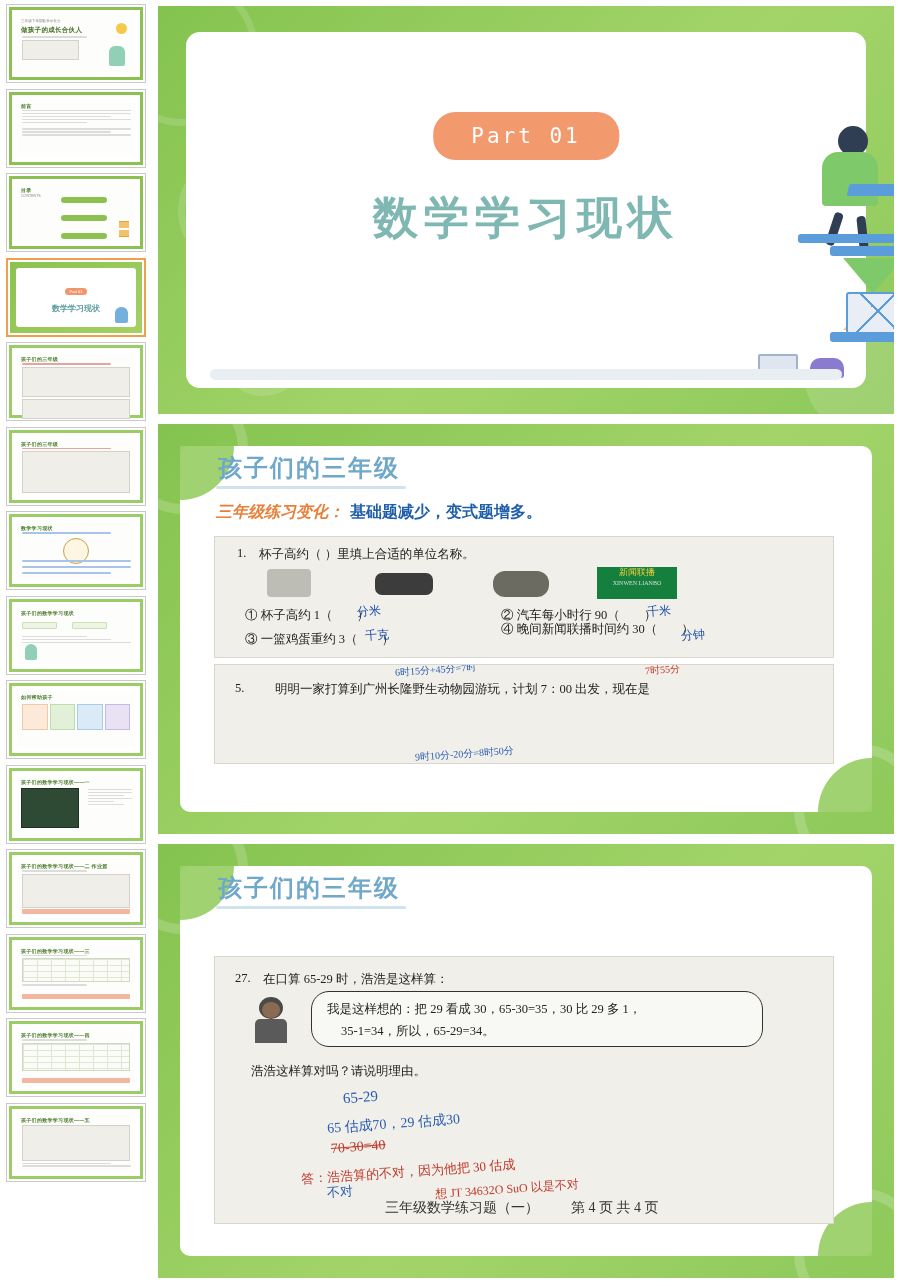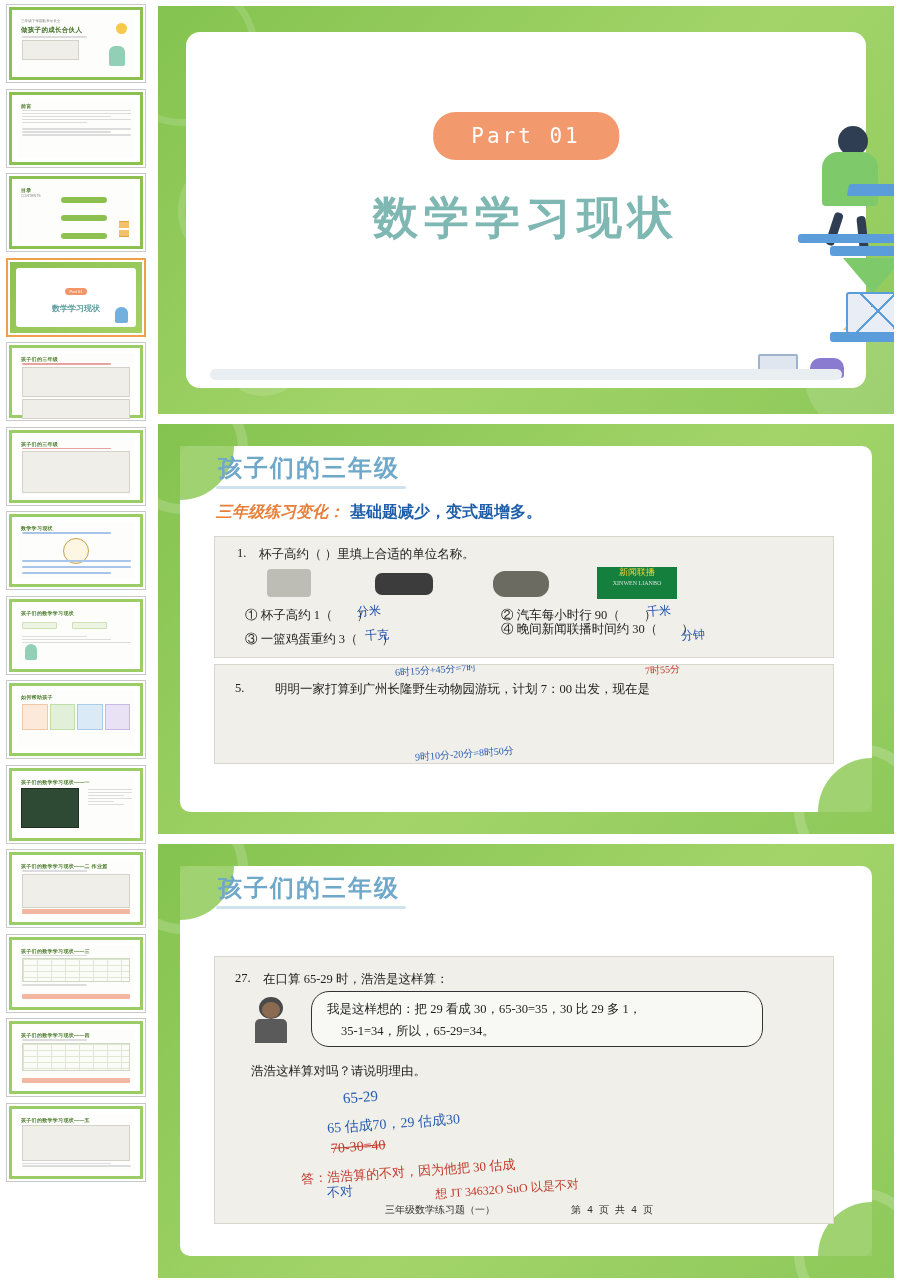--- a/index.html
+++ b/index.html
@@ -325,22 +325,22 @@
   }
   .avatar-kid .h { position: absolute; left: 8px; top: 0; width: 24px; height: 22px; border-radius: 50%; background: #4a4a4a; }
   .avatar-kid .f { position: absolute; left: 11px; top: 5px; width: 18px; height: 16px; border-radius: 50%; background: #8a6b52; }
   .avatar-kid .b { position: absolute; left: 4px; top: 22px; width: 32px; height: 24px; border-radius: 5px 5px 0 0; background: #5a5a5a; }
 
   .speech {
     position: absolute; border: 1.4px solid #333; border-radius: 18px;
     background: rgba(255,255,255,0.55);
   }
   .footer-note {
-    position: absolute; font-family: Liberation Mono, monospace;
-    font-size: 10px; color: #333;
+    position: absolute; font-family: Liberation Serif, serif;
+    font-size: 14px; color: #333;
   }
 </style>
 </head>
 <body>
 
 <div id="page">
 
   <div id="sidebar">
 
     <div class="thumb">

